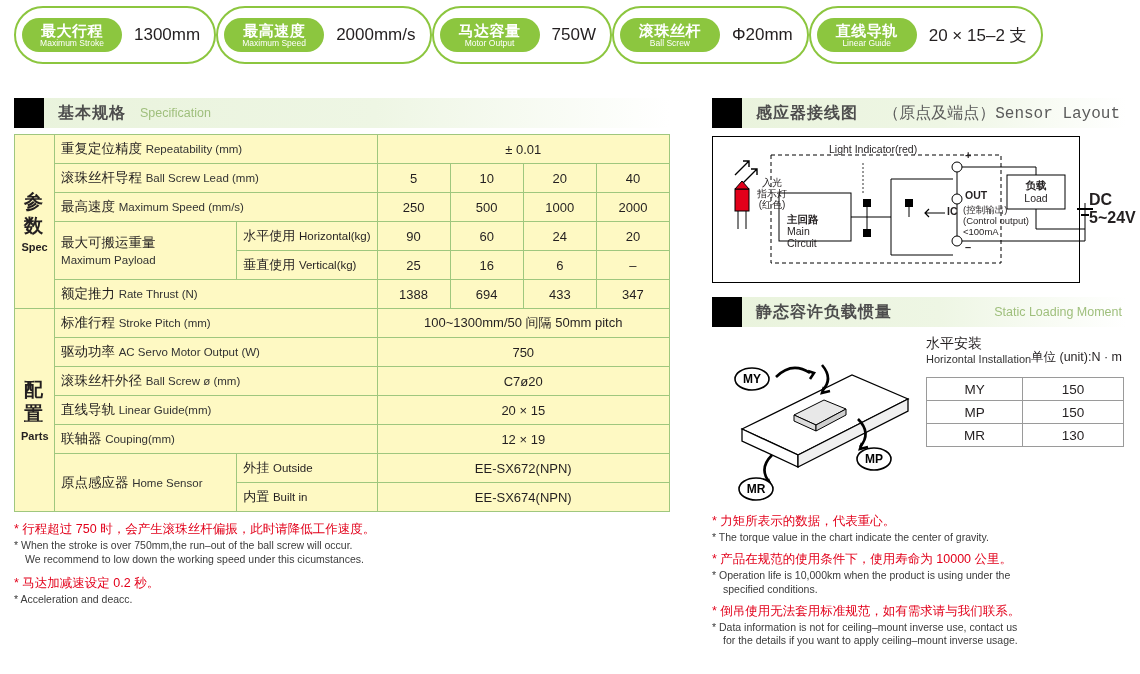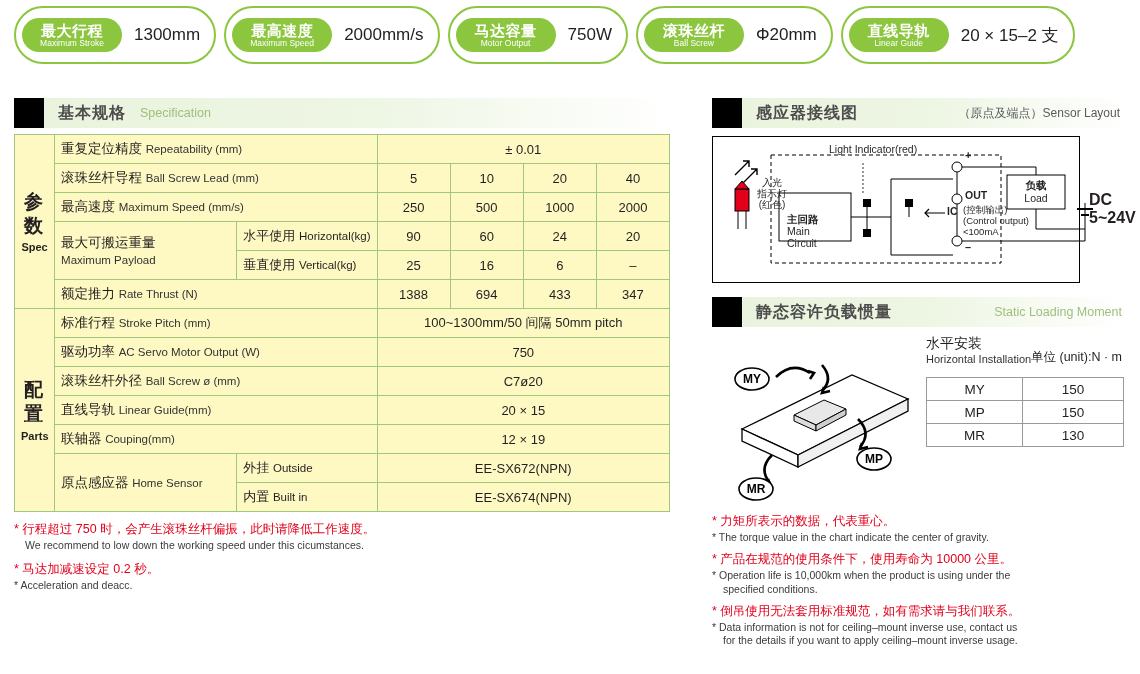--- a/index.html
+++ b/index.html
@@ -7,21 +7,21 @@
     width:1140px;height:674px;
     background:#ffffff;
     font-family:"Liberation Sans", sans-serif;
     color:#231f20;
     position:relative;
     overflow:hidden;
   }
   
   .pill-row{
     display:flex;
-    gap:8px;
+    gap:0;
     padding:6px 8px 0 14px;
     align-items:center;
   }
   .pill{
     border:2px solid #8cc63f;
     border-radius:34px;
     height:58px;
     display:flex;
     align-items:center;
     padding:0 14px 0 6px;
@@ -44,21 +44,21 @@
 
   
   .sec-head{
     display:flex;align-items:center;
     background:linear-gradient(to right,#e9f3dc 0%,#eef6e4 55%,#ffffff 100%);
     height:30px;
   }
   .sec-head .blk{width:30px;height:30px;background:#000;flex:0 0 30px;}
   .sec-head .cn{font-size:16px;font-weight:bold;color:#4d4d4d;margin-left:14px;letter-spacing:1px;}
   .sec-head .en{font-size:12.5px;color:#9fbf7c;margin-left:14px;}
-  .sec-head .en2{font-size:12px;color:#5b5b5b;margin-left:auto;padding-right:6px;}
+  .sec-head .en2{font-size:16px;color:#5b5b5b;margin-left:auto;padding-right:6px;font-family:Liberation Mono, monospace;}
 
   
   .left{
     position:absolute;left:14px;top:98px;width:656px;
   }
   table.spec{
     border-collapse:collapse;
     width:656px;
     margin-top:6px;
     table-layout:fixed;
@@ -318,20 +318,21 @@
         <span style="font-size:11.5px">Built in</span>
       </td>
       <td class="center" colspan="4">EE-SX674(NPN)</td>
     </tr>
   </tbody>
     </table>
 
   <div class="notes">
     <p class="note-red">* 行程超过 750 时，会产生滚珠丝杆偏振，此时请降低工作速度。</p>
     <p class="note-gray">
+      <span>*  When the stroke is over 750mm,the run–out of the ball screw will occur.</span>
       <span class="ind">We recommend to low down the working speed under this cicumstances.</span>
     </p>
     <p class="note-red" style="margin-top:8px">* 马达加减速设定 0.2 秒。</p>
     <p class="note-gray">*  Acceleration and deacc.</p>
   </div>
 </div>
 
 <div class="right">
 
   <div class="sec-head">

